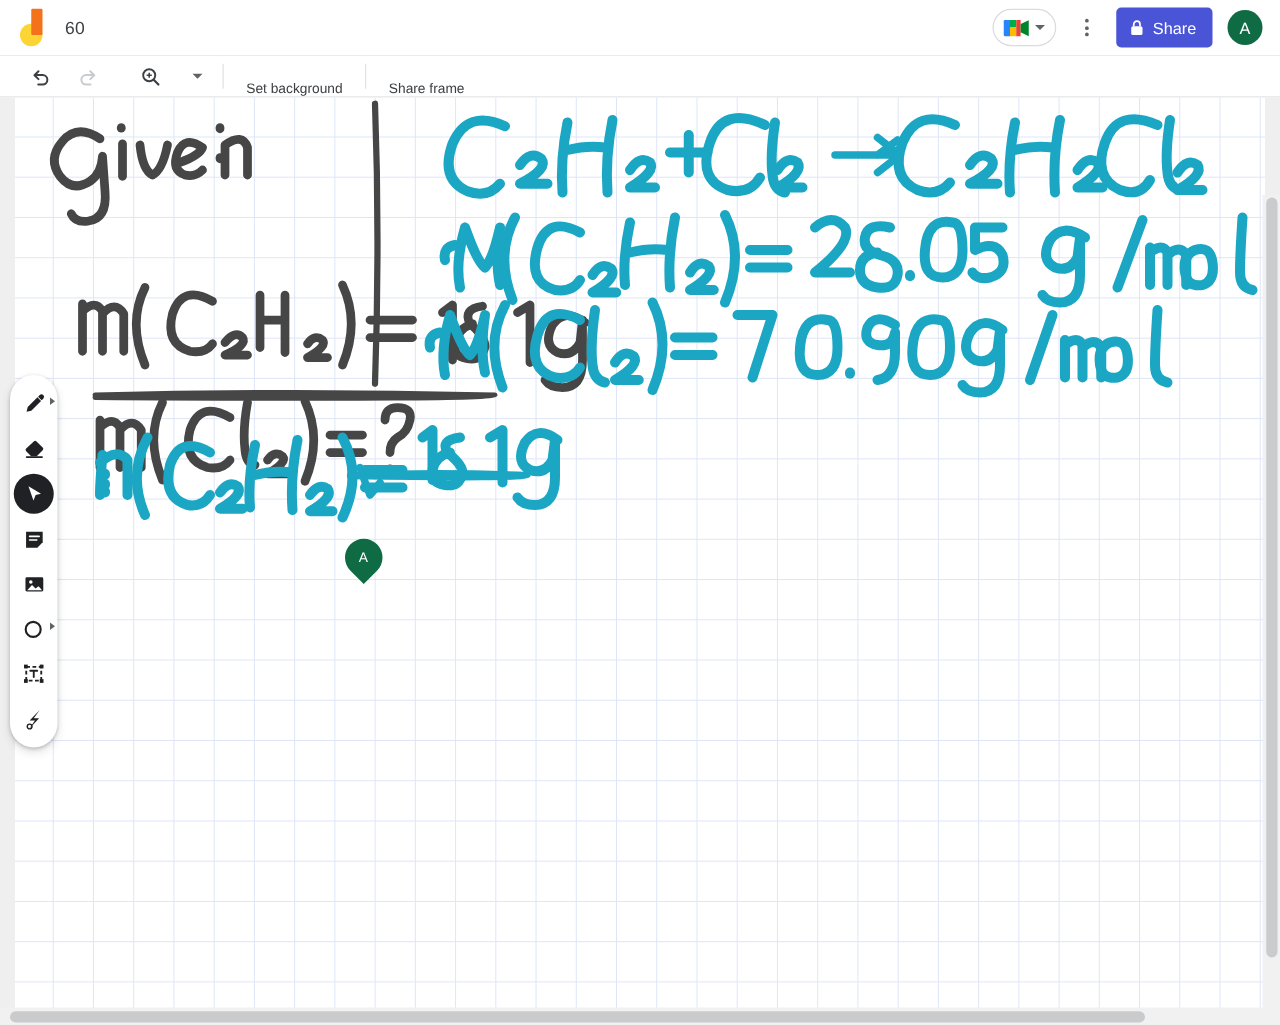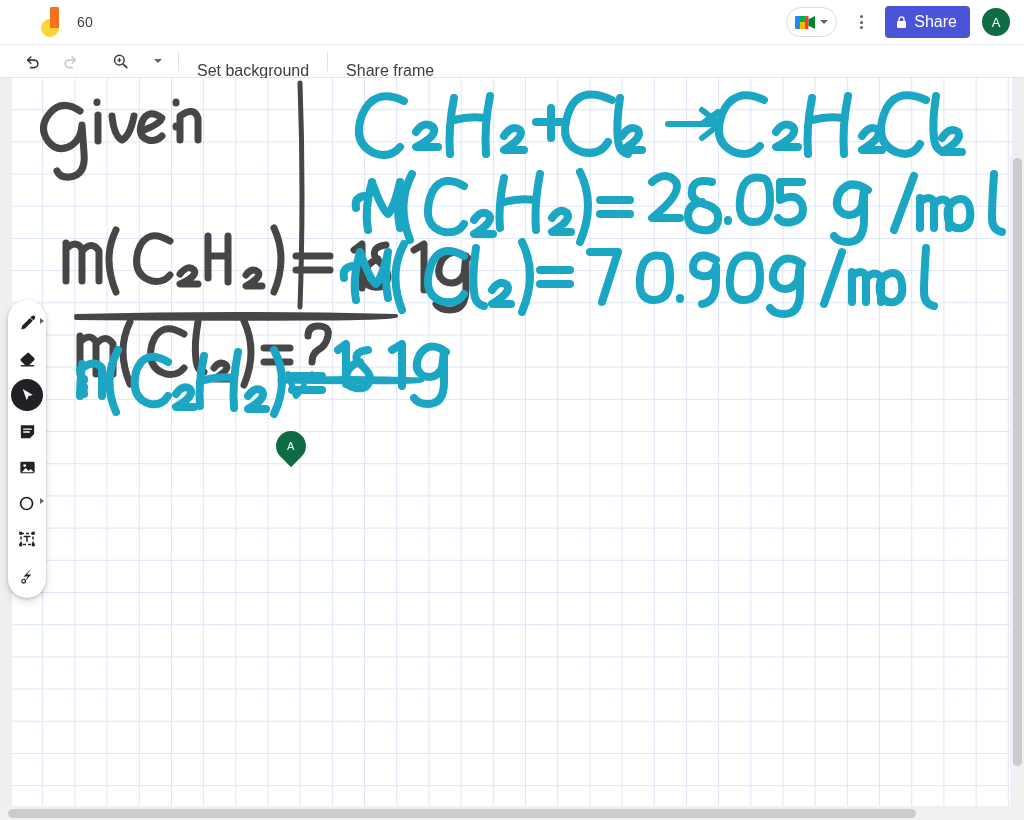--- a/index.html
+++ b/index.html
@@ -11,21 +11,21 @@
   }
 
   
   .topbar {
     position: absolute; top: 0; left: 0;
     width: 1024px; height: 45px;
     background: #ffffff;
     border-bottom: 1px solid #e8eaed;
     display: flex; align-items: center;
   }
-  .tb-left { display: flex; align-items: center; padding-left: 16px; gap: 14px; margin-left: 25px; }
+  .tb-left { display: flex; align-items: center; padding-left: 16px; gap: 14px; }
   .jam-logo { width: 22px; height: 30px; position: relative; }
   .jam-logo .ball {
     position: absolute; left: 0; bottom: 0;
     width: 18px; height: 18px; border-radius: 50%;
     background: #fcd535;
   }
   .jam-logo .stem {
     position: absolute; left: 9px; top: 0;
     width: 9px; height: 21px;
     background: #f5721d; border-radius: 1px;
@@ -70,21 +70,21 @@
     border: 1px solid #dadce0; border-radius: 16px;
     height: 30px; padding: 0 8px 0 7px; cursor: pointer; background: #fff;
   }
   .meet-icon { width: 22px; height: 15px; position: relative; }
   .kebab { width: 24px; height: 24px; display: flex; flex-direction: column;
     align-items: center; justify-content: center; gap: 2.5px; cursor: pointer; }
   .kebab i { width: 3px; height: 3px; border-radius: 50%; background: #5f6368; display: block; }
   .share-btn {
     display: flex; align-items: center; gap: 7px;
     background: #4a54d6; color: #fff; border: none; border-radius: 4px;
-    height: 32px; padding: 0 13px 0 11px; font-size: 16px;
+    height: 32px; padding: 0 13px 0 11px; font-size: 13px;
     font-family: "Liberation Sans", sans-serif; cursor: pointer;
   }
   .avatar {
     width: 28px; height: 28px; border-radius: 50%;
     background: #0f6b44; color: #fff; font-size: 13px;
     display: flex; align-items: center; justify-content: center; cursor: pointer;
   }
 
   
   .toolbar2 {
@@ -92,21 +92,21 @@
     background: #ffffff; display: flex; align-items: center;
     border-bottom: 1px solid #e3e5e8;
   }
   .t2-btn {
     display: flex; align-items: center; justify-content: center;
     width: 28px; height: 26px; cursor: pointer; color: #3c4043;
   }
   .t2-btn.disabled { color: #c8ccd0; cursor: default; }
   .t2-sep { width: 1px; height: 20px; background: #e0e2e5; margin: 0 6px; }
   .t2-text {
-    font-size: 16px; color: #3c4043; padding: 0 12px; cursor: pointer;
+    font-size: 11px; color: #3c4043; padding: 0 12px; cursor: pointer;
     height: 26px; display: flex; align-items: center; margin-top: 19px;
   }
   .caret { width: 0; height: 0; border-left: 4px solid transparent;
     border-right: 4px solid transparent; border-top: 4.5px solid #5f6368; }
 
   
   .canvas-wrap {
     position: absolute; top: 78px; left: 0; width: 1024px; height: 742px;
     background: #efefef; overflow: hidden;
   }

